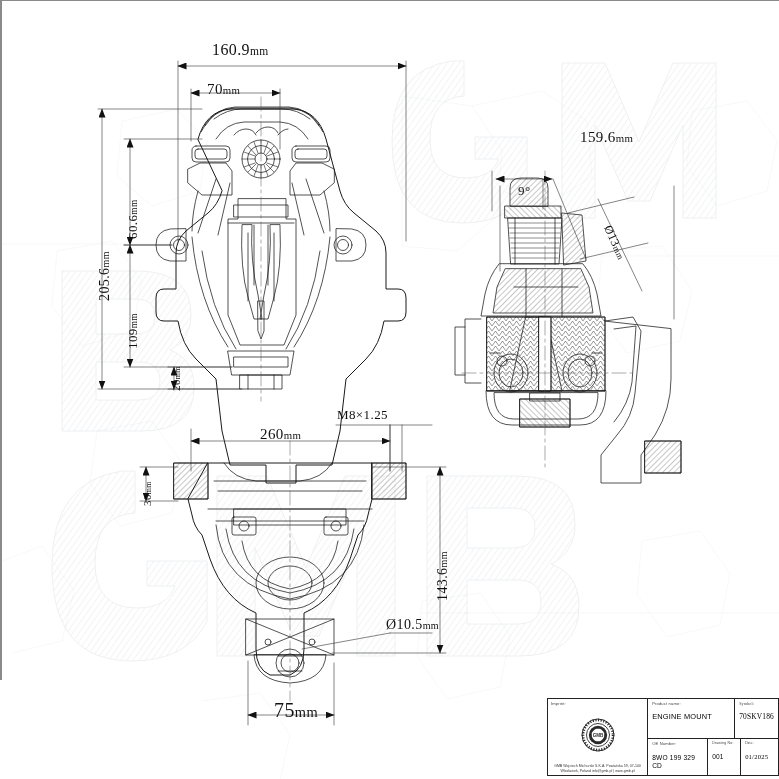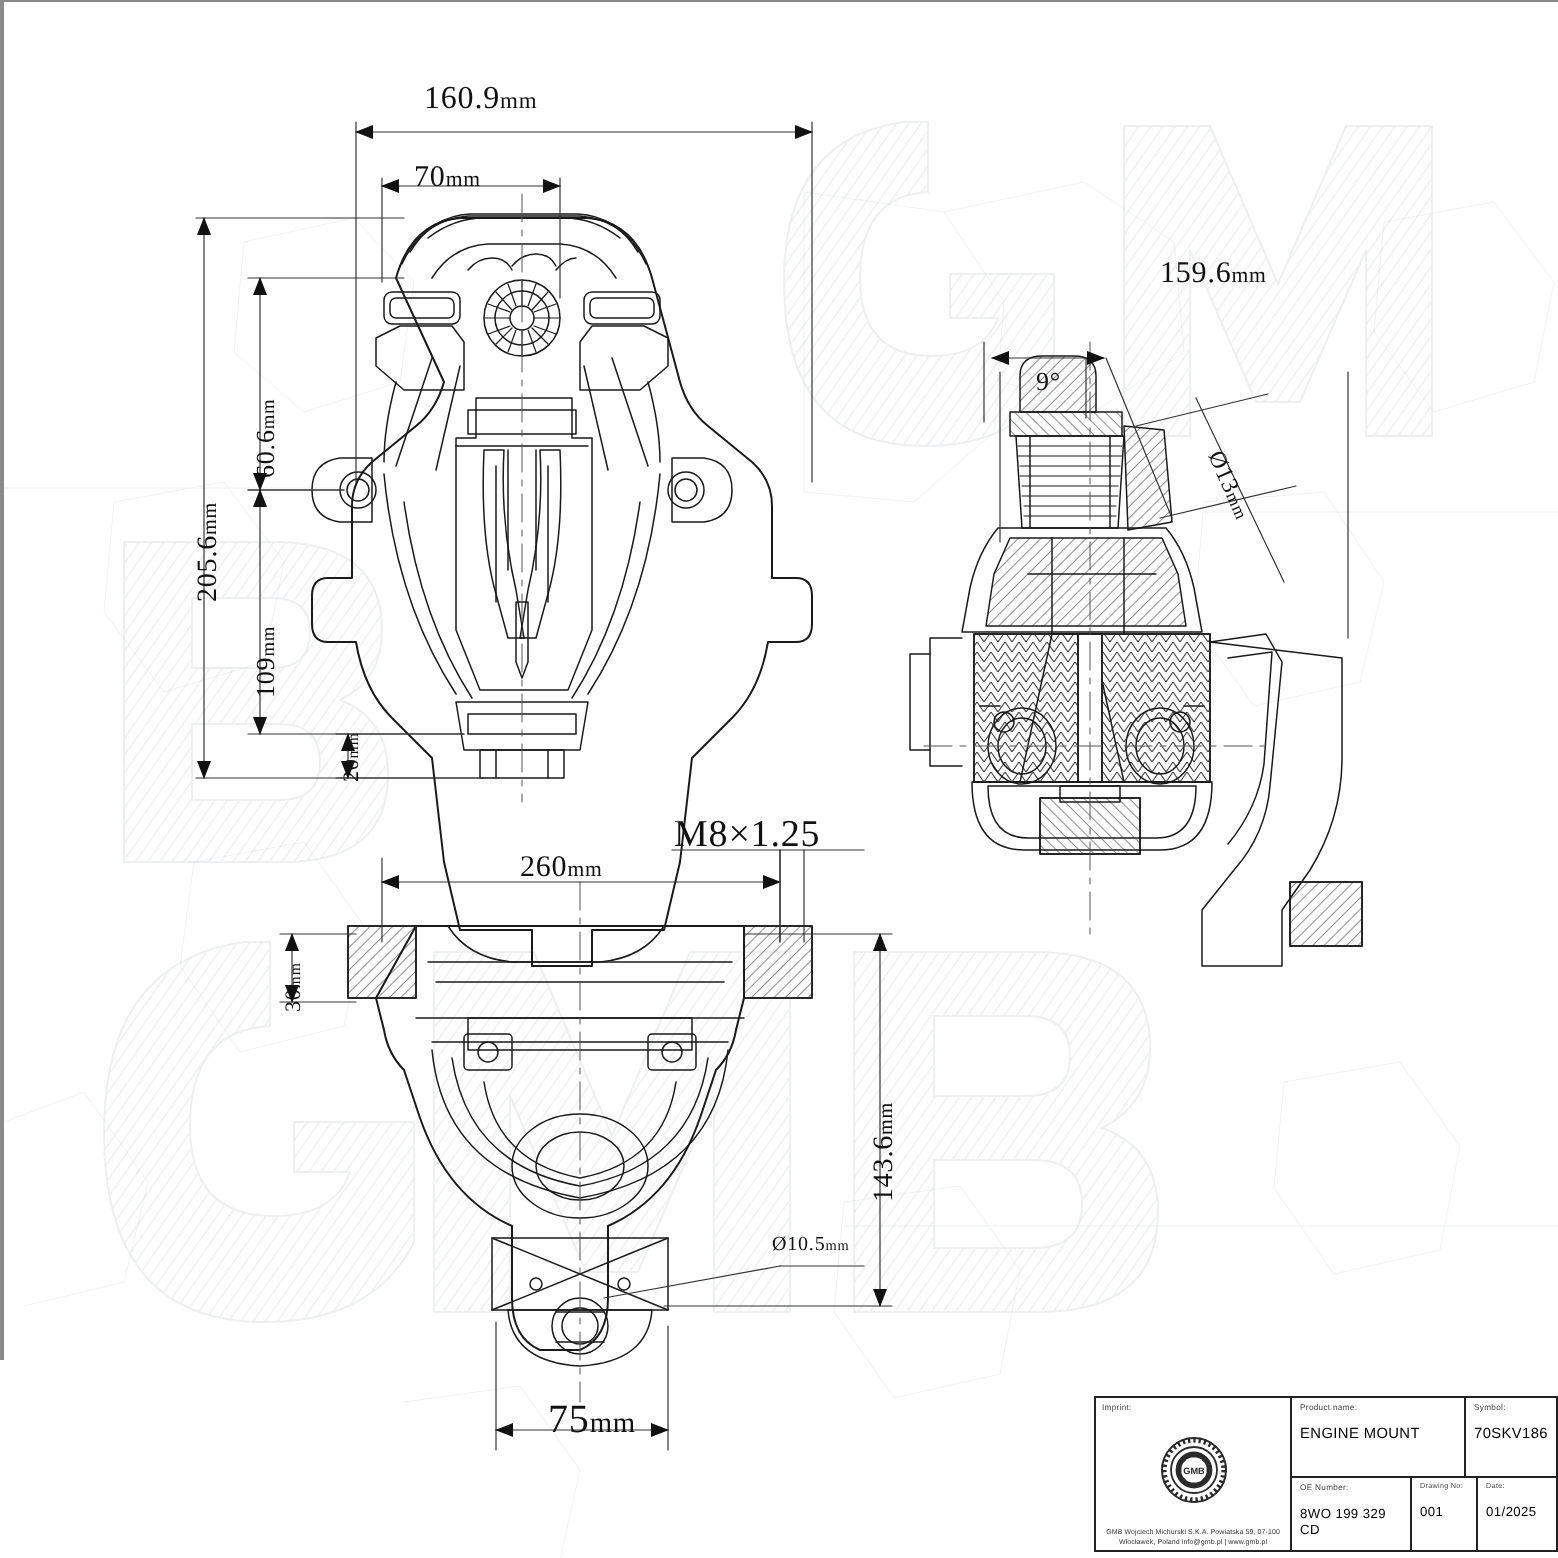--- a/index.html
+++ b/index.html
@@ -23,21 +23,21 @@
               display:flex;font-family:"Liberation Sans",sans-serif;}
   #tb-left{width:103px;border-right:1px solid #222;box-sizing:border-box;
            display:flex;flex-direction:column;padding:2px 3px 1px;}
   #tb-right{flex:1;display:flex;flex-direction:column;}
   .tb-lbl{font-size:4.1px;color:#444;line-height:1.25;letter-spacing:.15px;}
   .tb-val{font-size:7.4px;color:#000;line-height:1.2;letter-spacing:.2px;}
   .tb-row{display:flex;border-bottom:1px solid #222;box-sizing:border-box;}
   .tb-row:last-child{border-bottom:none;}
   .tb-cell{padding:2px 4px;box-sizing:border-box;border-right:1px solid #222;
            display:flex;flex-direction:column;justify-content:flex-start;}
-  .tb-cell:last-child{border-right:none;}
+  .tb-cell:last-child{border-right:none;font-family:Liberation Serif, serif;}
   #logo{flex:1;display:flex;align-items:center;justify-content:center;}
   #addr{font-size:3.5px;line-height:1.45;text-align:center;color:#333;
         letter-spacing:.05px;}
 
   
   #watermark{position:absolute;left:0;top:0;width:779px;height:779px;
              opacity:.30;pointer-events:none;}
   #ghost{position:absolute;left:0;top:0;width:779px;height:779px;
          opacity:.22;pointer-events:none;}
 </style>
@@ -414,33 +414,33 @@
 
   <div class="dim" style="left:612px;top:222px;font-size:12px;
        transform:rotate(66deg);transform-origin:0 0;">
     <span>Ø13</span><span class="u">mm</span>
   </div>
 
   <div class="dim" style="left:258px;top:425px;font-size:15px">
     <span>260</span><span class="u">mm</span>
   </div>
 
-  <div class="dim" style="left:335px;top:406px;font-size:19px">
+  <div class="dim" style="left:335px;top:406px;font-size:13px">
     <span>M8×1.25</span>
   </div>
 
   <div class="dim rot90" style="left:139px;top:505px;font-size:11px">
     <span>30</span><span class="u">mm</span>
   </div>
 
   <div class="dim rot90" style="left:433px;top:600px;font-size:14px">
     <span>143.6</span><span class="u">mm</span>
   </div>
 
-  <div class="dim" style="left:384px;top:616px;font-size:10px">
+  <div class="dim" style="left:384px;top:616px;font-size:14px">
     <span>Ø10.5</span><span class="u">mm</span>
   </div>
 
   <div class="dim" style="left:272px;top:698px;font-size:20px">
     <span>75</span><span class="u">mm</span>
   </div>
 
   <div id="titleblock">
 
     <div id="tb-left">

